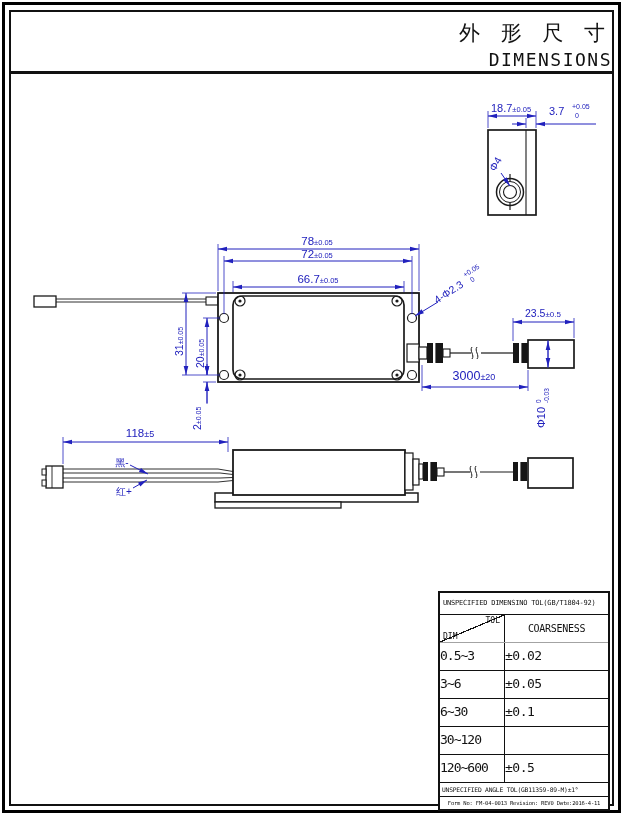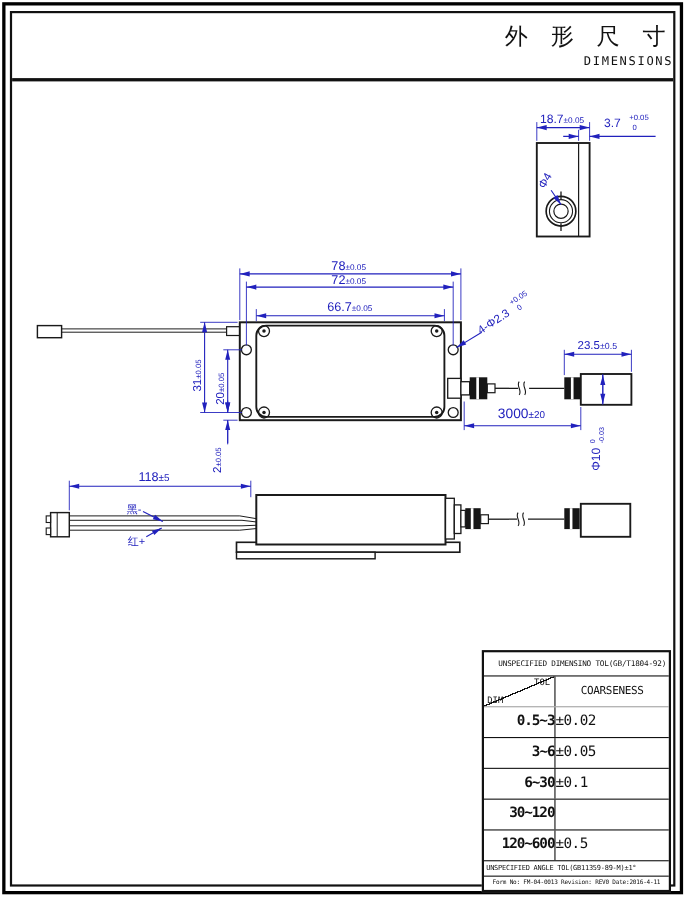--- a/index.html
+++ b/index.html
@@ -2,38 +2,38 @@
 <html><head>
 <meta charset="utf-8">
 <style>
   html,body{margin:0;padding:0;background:#fff;}
   .page{position:relative;width:623px;height:815px;background:#fff;overflow:hidden;
         font-family:"Liberation Sans",sans-serif;}
   .outer-border{position:absolute;left:2px;top:2px;right:2px;bottom:2px;border:3px solid #000;}
   .inner-frame{position:absolute;left:9px;top:10px;right:9px;bottom:9px;border:2px solid #111;}
   .title-block{position:absolute;left:11px;top:12px;right:11px;height:59px;border-bottom:3px solid #111;text-align:right;}
   .title-zh{font-family:"DejaVu Sans","Liberation Sans",sans-serif;font-size:21px;letter-spacing:7px;margin-top:7px;color:#111;}
-  .title-en{font-family:"DejaVu Sans Mono",monospace;font-size:11px;letter-spacing:1.5px;margin-top:2px;color:#111;padding-left:30px;}
+  .title-en{font-family:"DejaVu Sans Mono",monospace;font-size:18px;letter-spacing:1.5px;margin-top:2px;color:#111;padding-left:30px;}
   svg text{font-family:"Liberation Sans",sans-serif;fill:#2121bd;}
   .blk{stroke:#1a1a1a;fill:none;}
   .blkf{stroke:#1a1a1a;fill:#fff;}
   .dimln{stroke:#2121bd;stroke-width:1;fill:none;}
   .extln{stroke:#2121bd;stroke-width:0.8;fill:none;}
   
   .tol-table{position:absolute;left:438px;top:591px;width:172px;border:2px solid #111;
              font-family:"DejaVu Sans Mono",monospace;color:#111;box-sizing:border-box;background:#fff;}
-  .tt-title{height:21px;line-height:21px;font-size:7px;letter-spacing:-0.2px;padding-left:13px;border-bottom:1px solid #111;white-space:nowrap;}
+  .tt-title{height:21px;line-height:21px;font-size:7px;letter-spacing:-0.2px;padding-left:3px;border-bottom:1px solid #111;white-space:nowrap;}
   .tt-header{display:flex;height:27px;border-bottom:1px solid #a3a3a3;}
   .tt-diag{position:relative;width:64px;border-right:1px solid #111;
            background-image:linear-gradient(to bottom right,transparent 48.8%,#111 48.8%,#111 51.2%,transparent 51.2%);}
   .tt-diag .tol{position:absolute;right:4px;top:1px;font-size:8px;}
   .tt-diag .dim{position:absolute;left:3px;bottom:1px;font-size:8px;}
   .tt-coarse{flex:1;text-align:center;line-height:27px;font-size:10px;letter-spacing:-0.3px;}
   .tt-row{display:flex;height:27px;border-bottom:1px solid #111;}
-  .tt-row .c1{width:64px;border-right:1px solid #111;text-align:right;line-height:26px;font-size:13px;letter-spacing:-1px;font-weight:bold;}
+  .tt-row .c1{width:64px;border-right:1px solid #111;text-align:left;line-height:26px;font-size:13px;letter-spacing:-1px;}
   .tt-row .c2{flex:1;line-height:26px;font-size:13px;letter-spacing:-0.5px;}
   .tt-angle{height:13px;line-height:13px;font-size:6.3px;letter-spacing:-0.2px;padding-left:2px;border-bottom:1px solid #111;white-space:nowrap;}
   .tt-form{height:12px;line-height:12px;font-size:5.5px;letter-spacing:-0.2px;text-align:center;white-space:nowrap;}
 </style>
 </head>
 <body>
 
 <div class="page">
   <div class="outer-border"></div>
   <div class="inner-frame"></div>

